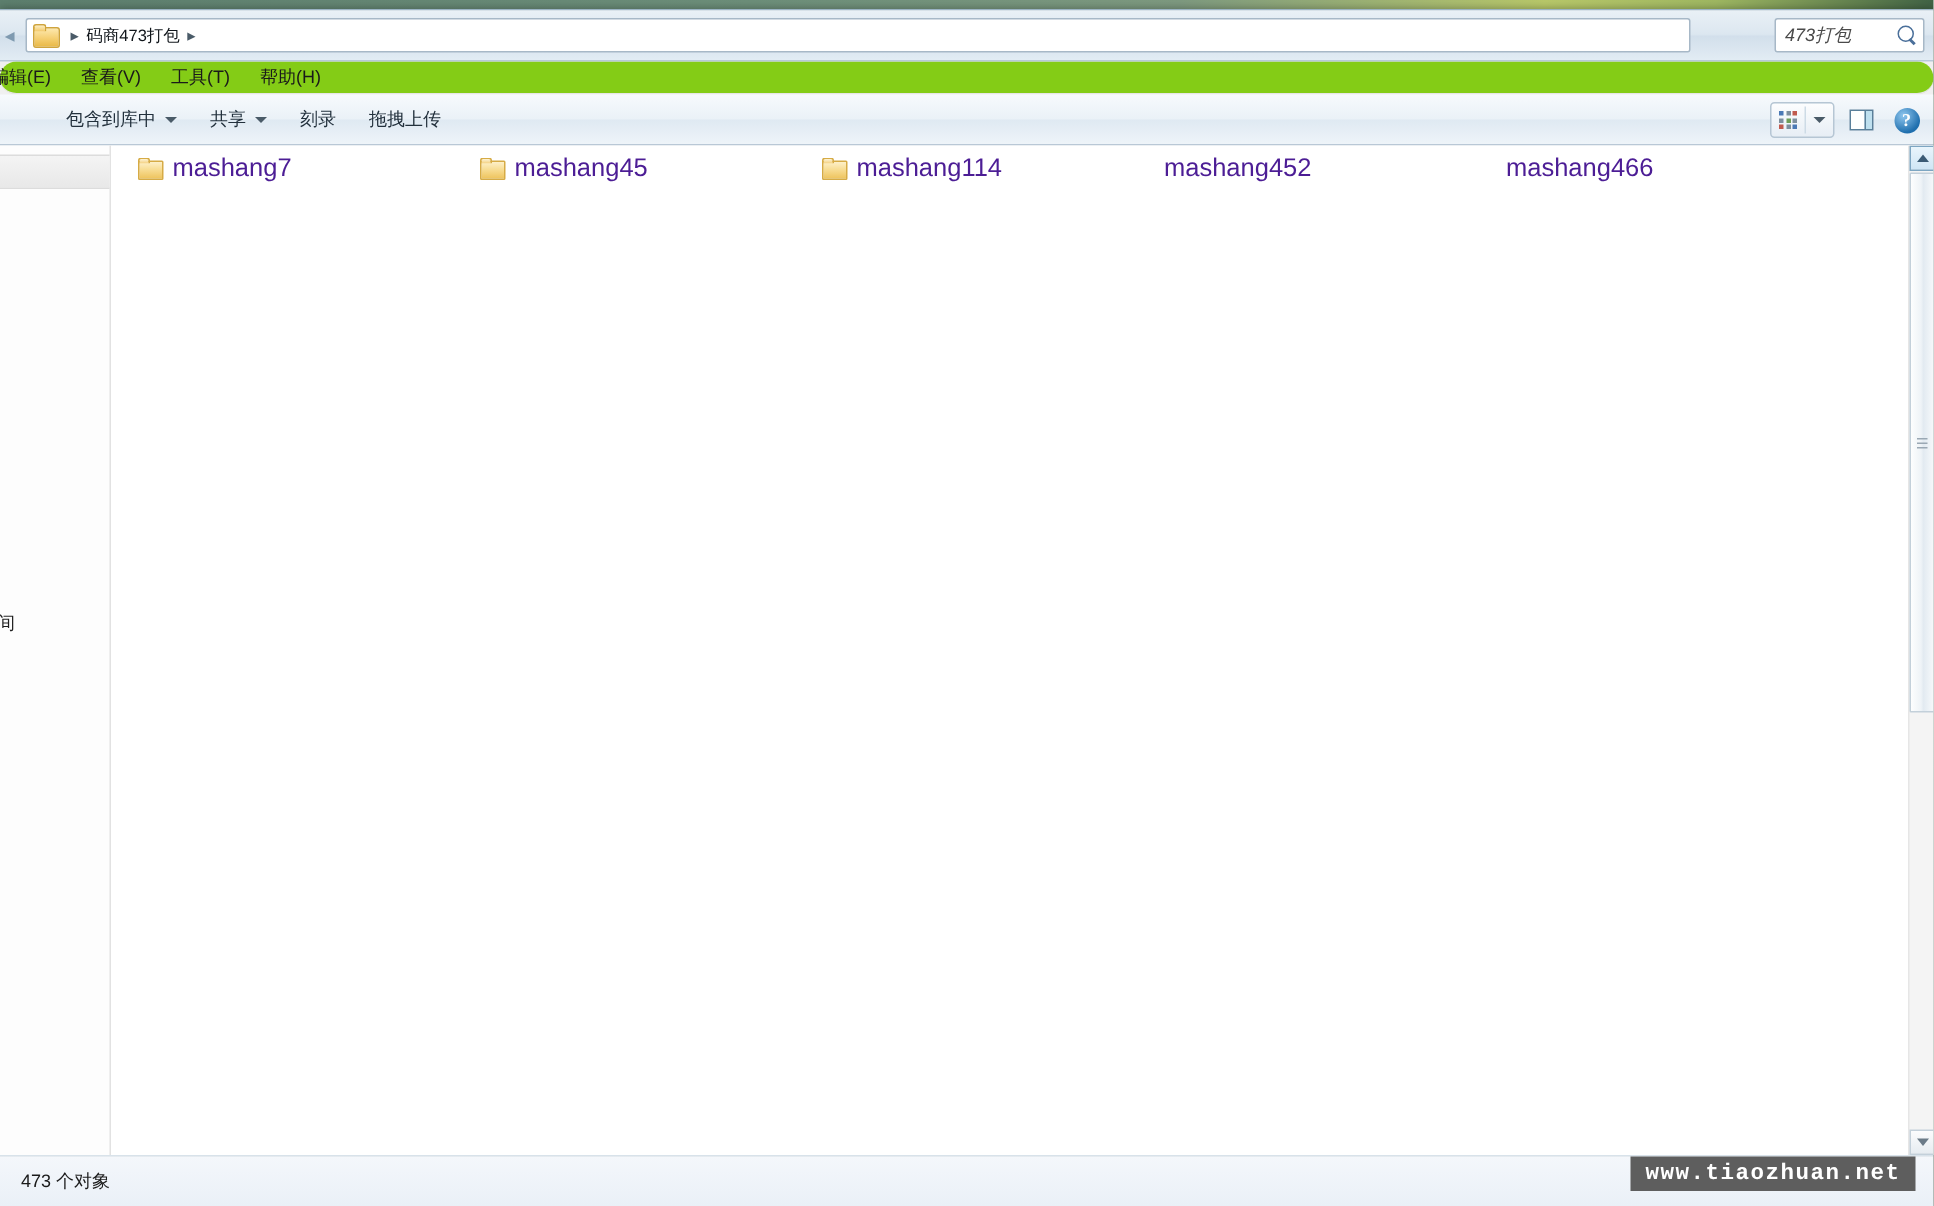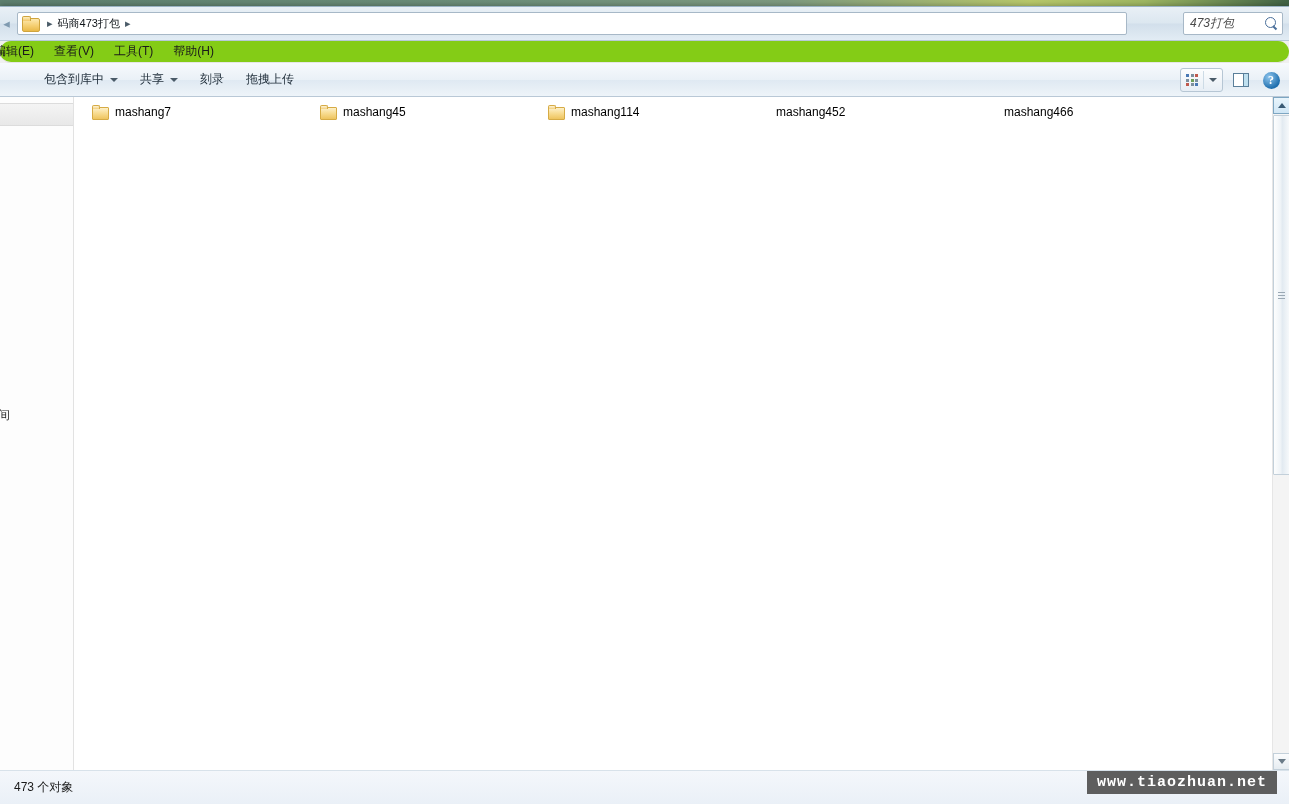--- a/index.html
+++ b/index.html
@@ -203,21 +203,21 @@
     position:absolute; left:0; top:0; right:17px; bottom:0;
     padding: 4px 0 0 8px;
     display: grid;
     grid-template-columns: repeat(5, 228px);
     grid-auto-rows: 22.95px;
     grid-auto-flow: column;
     align-content: start;
   }
   .fitem {
     display:flex; align-items:center; gap:7px;
-    font-size: 12px; color:#000000;
+    font-size: 17px; color:#4c1d95;
     white-space:nowrap; overflow:hidden;
     padding-left: 10px;
   }
   .fname { overflow:hidden; text-overflow:clip; }
 
   
   .ico-folder { width:16px;height:14px;position:relative;flex:none;}
   .ico-folder::before{
     content:"";position:absolute;left:0;top:2px;width:15px;height:11px;
     background:linear-gradient(180deg,#fdf0c9 0%,#f8dd94 45%,#eec45e 100%);

